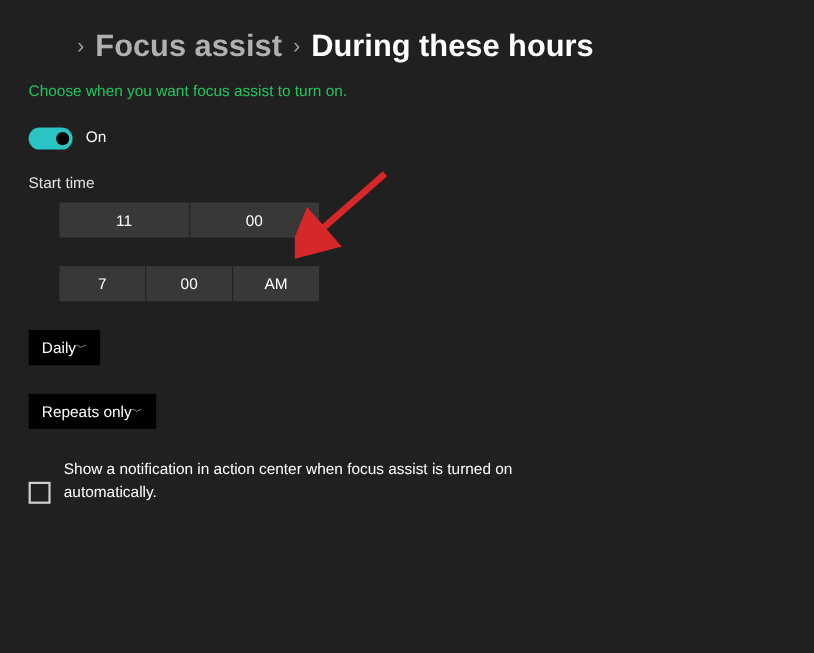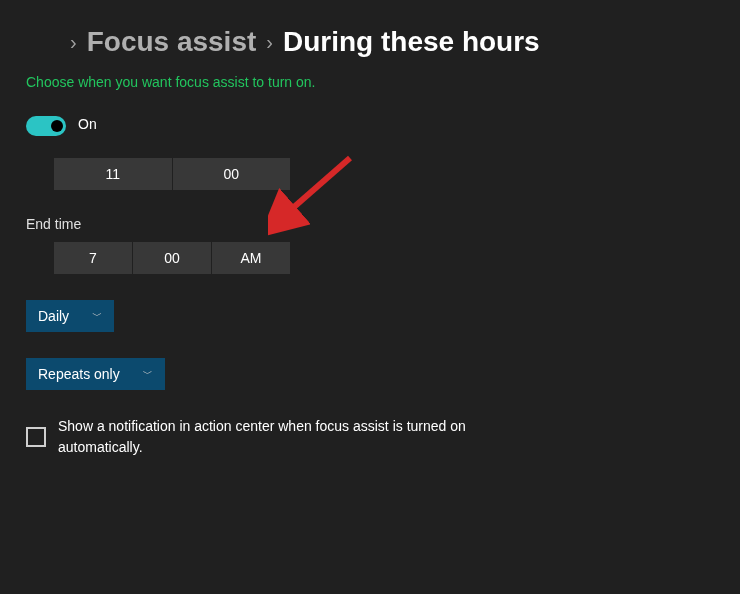--- a/index.html
+++ b/index.html
@@ -89,37 +89,37 @@
       align-items: center;
       justify-content: center;
       border: none;
       cursor: pointer;
     }
     .time-cell:not(:last-child) {
       border-right: 1px solid #202020;
     }
     .dropdown {
       height: 32px;
-      background: #0c4a6e;
+      background: #000000;
       color: #ffffff;
       font-size: 14px;
       display: inline-flex;
       align-items: center;
       padding: 0 12px;
-      gap: 23px;
+      gap: 0;
       cursor: pointer;
     }
     .dropdown .chev {
       font-size: 10px;
       color: #cccccc;
     }
     .section { margin-bottom: 26px; }
     .checkbox-row {
       display: flex;
-      align-items: center;
+      align-items: flex-end;
       gap: 12px;
       margin-top: 10px;
     }
     .checkbox {
       width: 20px;
       height: 20px;
       border: 2px solid #cfcfcf;
       background: transparent;
       cursor: pointer;
       flex-shrink: 0;
@@ -150,28 +150,28 @@
 <p class="description">Choose when you want focus assist to turn on.</p>
 
 <div class="toggle-row">
   <div class="toggle">
     <div class="toggle-knob"></div>
   </div>
   <span class="toggle-label">On</span>
 </div>
 
 <div class="time-group">
+  <div class="field-label">Start time</div>
   <div class="time-row">
     <button class="time-cell">11</button>
     <button class="time-cell">00</button>
   </div>
 </div>
 
 <div class="time-group">
-  <div class="field-label">End time</div>
   <div class="time-row">
     <button class="time-cell">7</button>
     <button class="time-cell">00</button>
     <button class="time-cell">AM</button>
   </div>
 </div>
 
 <div class="section">
   <div class="dropdown">
     <span>Daily</span>

